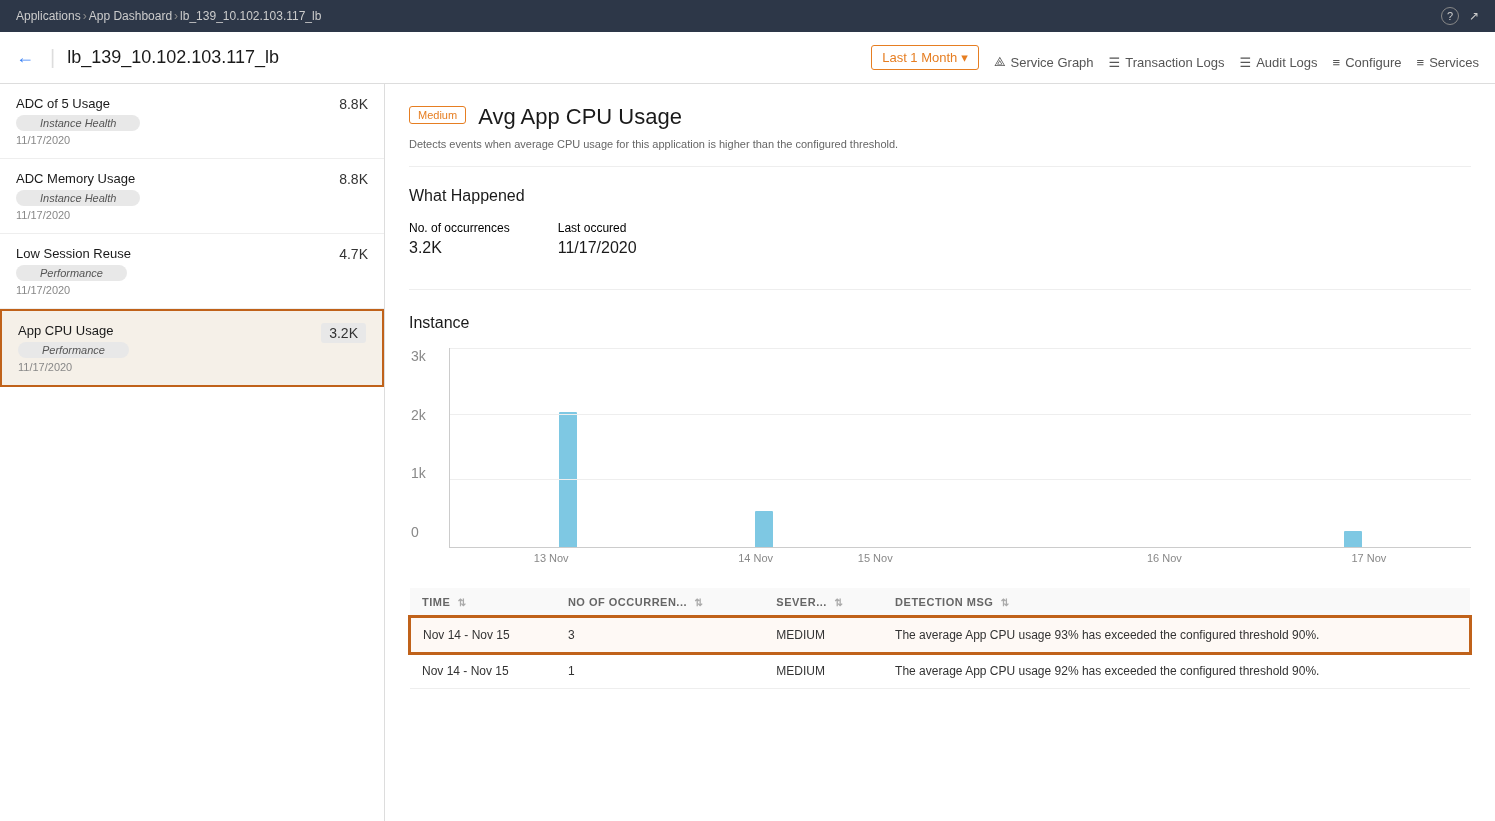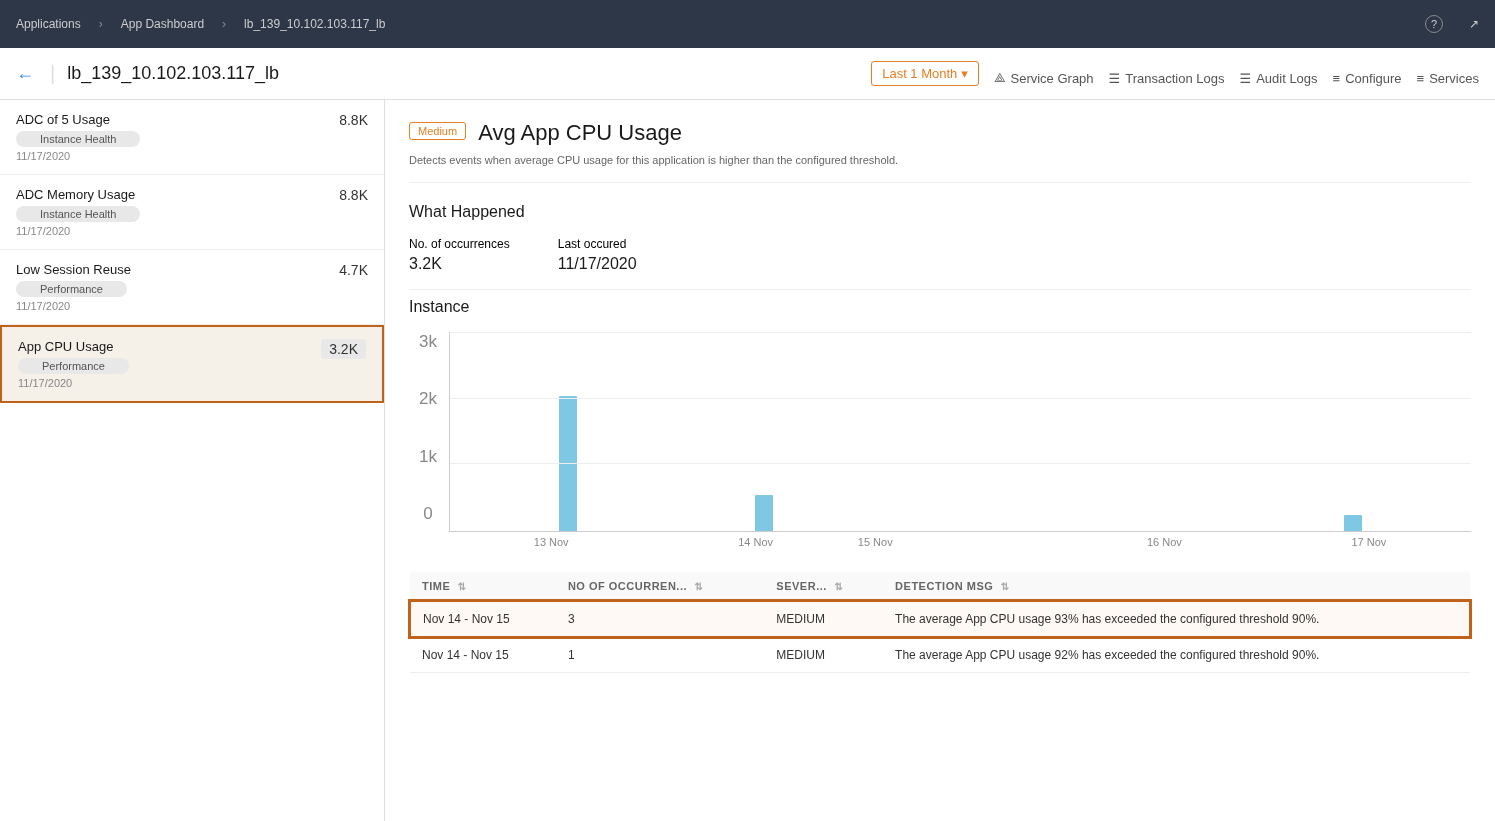--- a/index.html
+++ b/index.html
@@ -6,22 +6,22 @@
     body { font-family: -apple-system, BlinkMacSystemFont, 'Segoe UI', sans-serif; background: #f5f5f5; font-size: 13px; color: #333; }
 
     
     .breadcrumb-bar {
       background: #2d3748;
       color: #ccc;
       padding: 6px 16px;
       font-size: 12px;
       display: flex;
       align-items: center;
-      gap: 18px;
-      height: 48px;
+      gap: 2px;
+      height: 32px;
     }
     .breadcrumb-bar .sep { color: #888; }
 
     
     .header-bar {
       background: #fff;
       border-bottom: 1px solid #ddd;
       display: flex;
       align-items: center;
       padding: 0 16px;
@@ -102,20 +102,21 @@
       margin-bottom: 4px;
     }
     .sidebar-item-badge {
       display: inline-block;
       background: #e8e8e8;
       color: #555;
       font-size: 11px;
       padding: 2px 24px;
       border-radius: 8px;
       margin-bottom: 3px;
+      font-style: italic;
     }
     .sidebar-item-date {
       font-size: 11px;
       color: #888;
     }
     .sidebar-item-count {
       font-size: 14px;
       font-weight: 500;
       color: #333;
       margin-left: 12px;
@@ -165,23 +166,23 @@
     }
 
     
     .section-title {
       font-size: 16px;
       font-weight: 500;
       color: #1a1a1a;
       margin-bottom: 16px;
     }
     .what-happened {
-      margin-bottom: 8px;
+      margin-bottom: 24px;
       border-bottom: 1px solid #eee;
-      padding-bottom: 16px;
+      padding-bottom: 32px;
     }
     .occurrence-grid {
       display: flex;
       gap: 48px;
     }
     .occurrence-label {
       font-size: 12px;
       color: #000000;
       margin-bottom: 4px;
     }
@@ -344,21 +345,21 @@
           <div class="occurrence-label">Last occured</div>
           <div class="occurrence-value">11/17/2020</div>
         </div>
       </div>
     </div>
 
     <div class="chart-section">
       <div class="section-title">Instance</div>
       <div style="position:relative; margin-left: 40px;">
 
-        <div style="position:absolute;left:-38px;top:0;bottom:24px;display:flex;flex-direction:column;justify-content:space-between;font-size:17px;color:#888;text-align:center;width:34px;">
+        <div style="position:absolute;left:-38px;top:0;bottom:24px;display:flex;flex-direction:column;justify-content:space-between;font-size:14px;color:#888;text-align:left;width:34px;">
           <span>3k</span>
           <span>2k</span>
           <span>1k</span>
           <span>0</span>
         </div>
 
         <div style="position:relative;height:200px;border-left:1px solid #ccc;border-bottom:1px solid #ccc;">
 
           <div style="position:absolute;top:0;left:0;right:0;border-top:1px solid #eee;"></div>
           <div style="position:absolute;top:33%;left:0;right:0;border-top:1px solid #eee;"></div>

